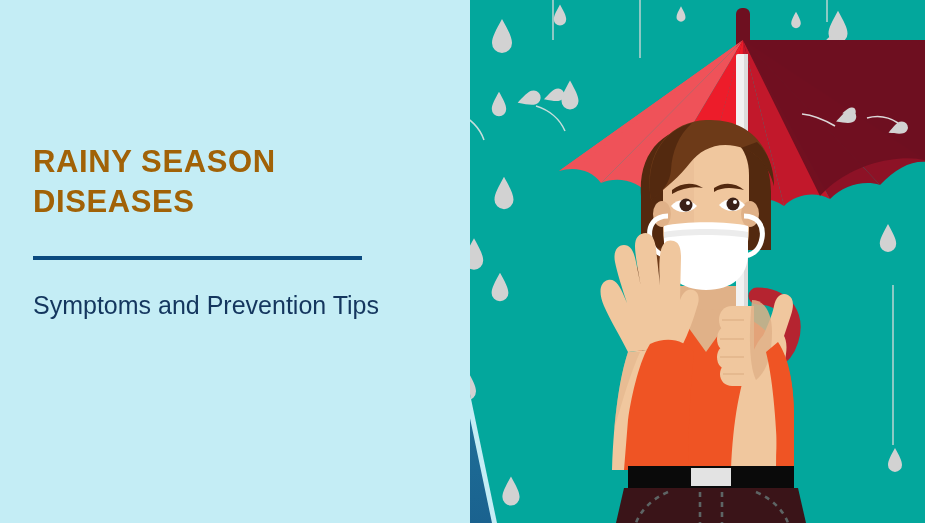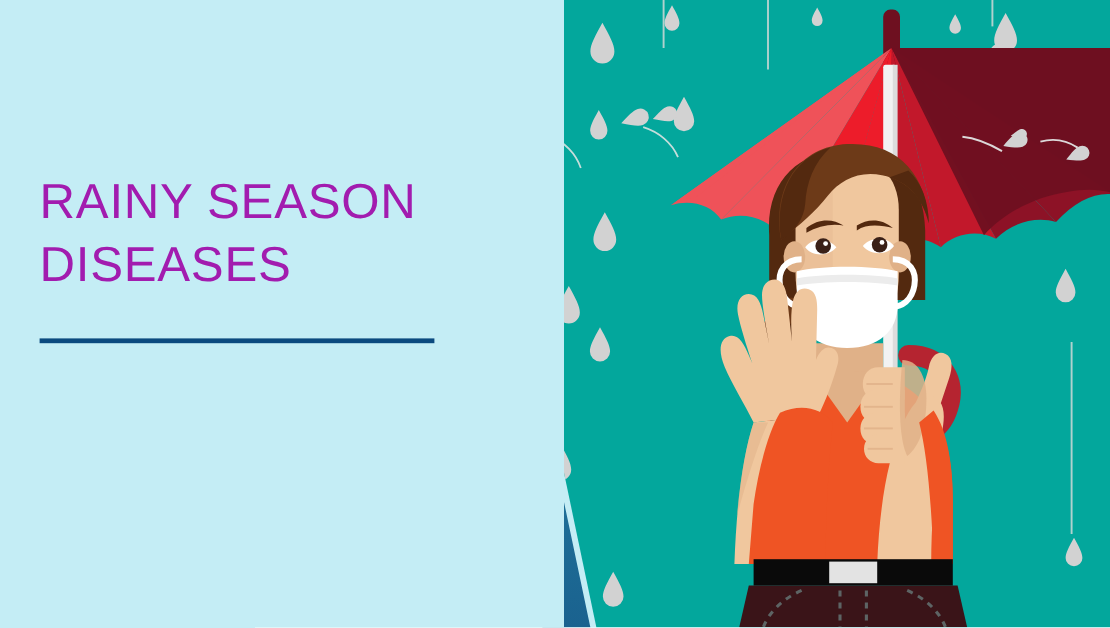--- a/index.html
+++ b/index.html
@@ -16,25 +16,25 @@
   .left-panel{
     position:absolute;left:0;top:0;width:470px;height:523px;
     background:#c4edf5;
     z-index:3;
   }
   .text-block{
     position:absolute;left:33px;top:142px;width:370px;
   }
   .headline{
     margin:0;
-    font-size:41px;
+    font-size:31px;
     line-height:1.28;
-    font-weight:normal;
+    font-weight:bold;
     letter-spacing:0.6px;
-    color:#a21caf;
+    color:#a16207;
     text-transform:uppercase;
   }
   .rule{
     margin-top:35px;
     width:329px;height:4px;
     background:#0b4a7f;
   }
   .subhead{
     margin:0;
     margin-top:29px;
@@ -297,16 +297,17 @@
           </g>
         </g>
       </g>
     </svg>
   </div>
 
   <div class="left-panel" style="clip-path:polygon(0 0,445 0,398 268,452 523,0 523);">
     <div class="text-block">
       <h1 class="headline">RAINY SEASON DISEASES</h1>
       <div class="rule"></div>
+      <p class="subhead">Symptoms and Prevention Tips</p>
     </div>
   </div>
 
 </div>
 
 </body></html>

